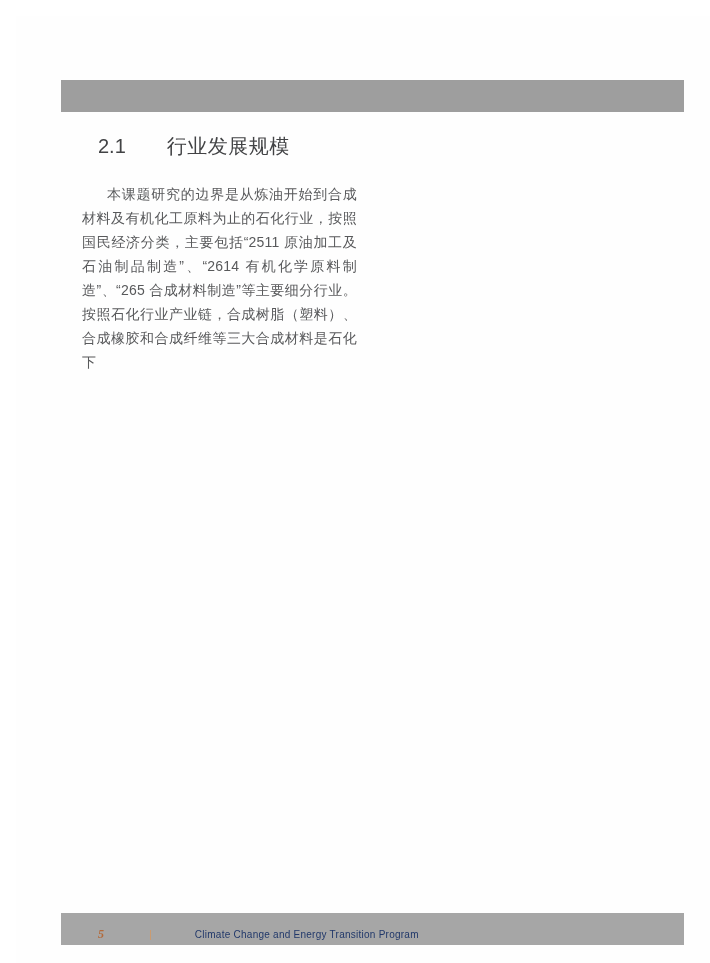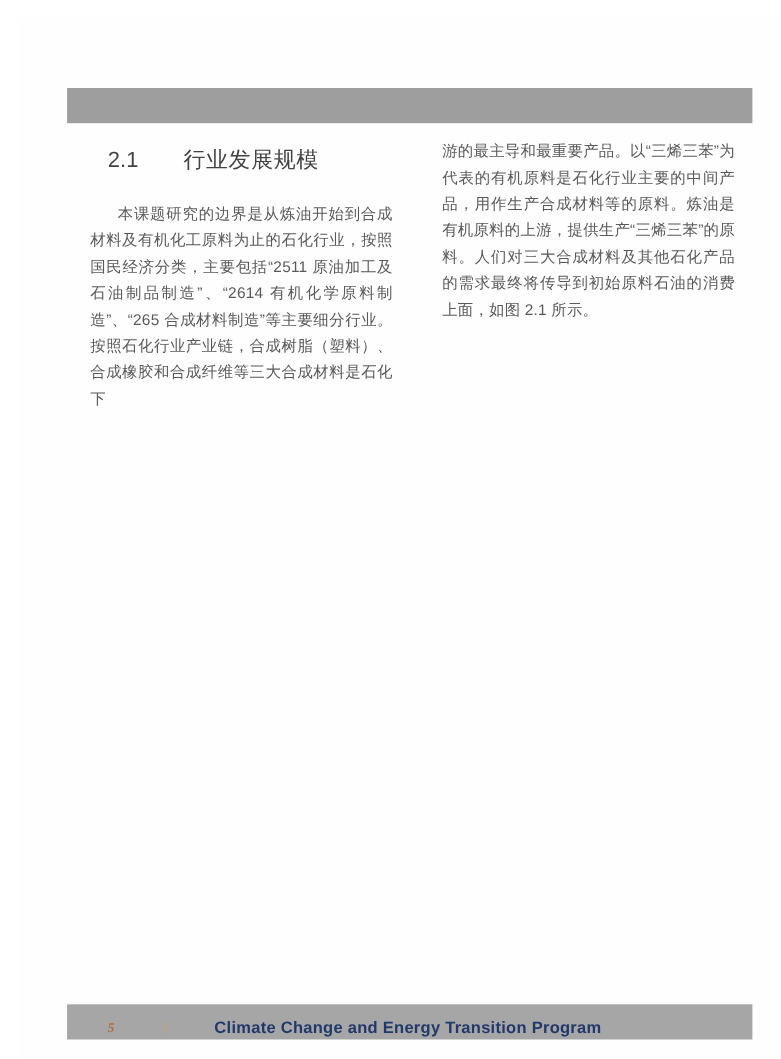--- a/index.html
+++ b/index.html
@@ -75,40 +75,39 @@
     color: #b36a3a;
   }
   .footer .sep {
     color: #cf9a6b;
     font-size: 11px;
     margin: 0 11px 0 13px;
     font-weight: 400;
   }
   .footer .program {
     color: #21386a;
-    font-size: 15px;
-    font-weight: bold;
+    font-size: 10px;
+    font-weight: normal;
     letter-spacing: 0.25px;
     white-space: nowrap;
   }
 </style>
 </head>
 <body>
 
 <div class="page">
 
   <div class="rule rule-top"></div>
 
   <h2 class="heading">
     <span class="sec-num">2.1</span><span>行业发展规模</span>
   </h2>
 
   <p class="col col-left">本课题研究的边界是从炼油开始到合成材料及有机化工原料为止的石化行业，按照国民经济分类，主要包括“2511 原油加工及石油制品制造”、“2614 有机化学原料制造”、“265 合成材料制造”等主要细分行业。按照石化行业产业链，合成树脂（塑料）、合成橡胶和合成纤维等三大合成材料是石化下</p>
 
-  <p class="col col-right">游的最主导和最重要产品。以“三烯三苯”为代表的有机原料是石化行业主要的中间产品，用作生产合成材料等的原料。炼油是有机原料的上游，提供生产“三烯三苯”的原料。人们对三大合成材料及其他石化产品的需求最终将传导到初始原料石油的消费上面，如图 2.1 所示。</p>
 
   <div class="rule rule-bottom"></div>
 
   <div class="footer">
     <span class="page-num">5</span>
     <span class="sep">|</span>
     <span class="program">Climate Change and Energy Transition Program</span>
   </div>
 
 </div>

